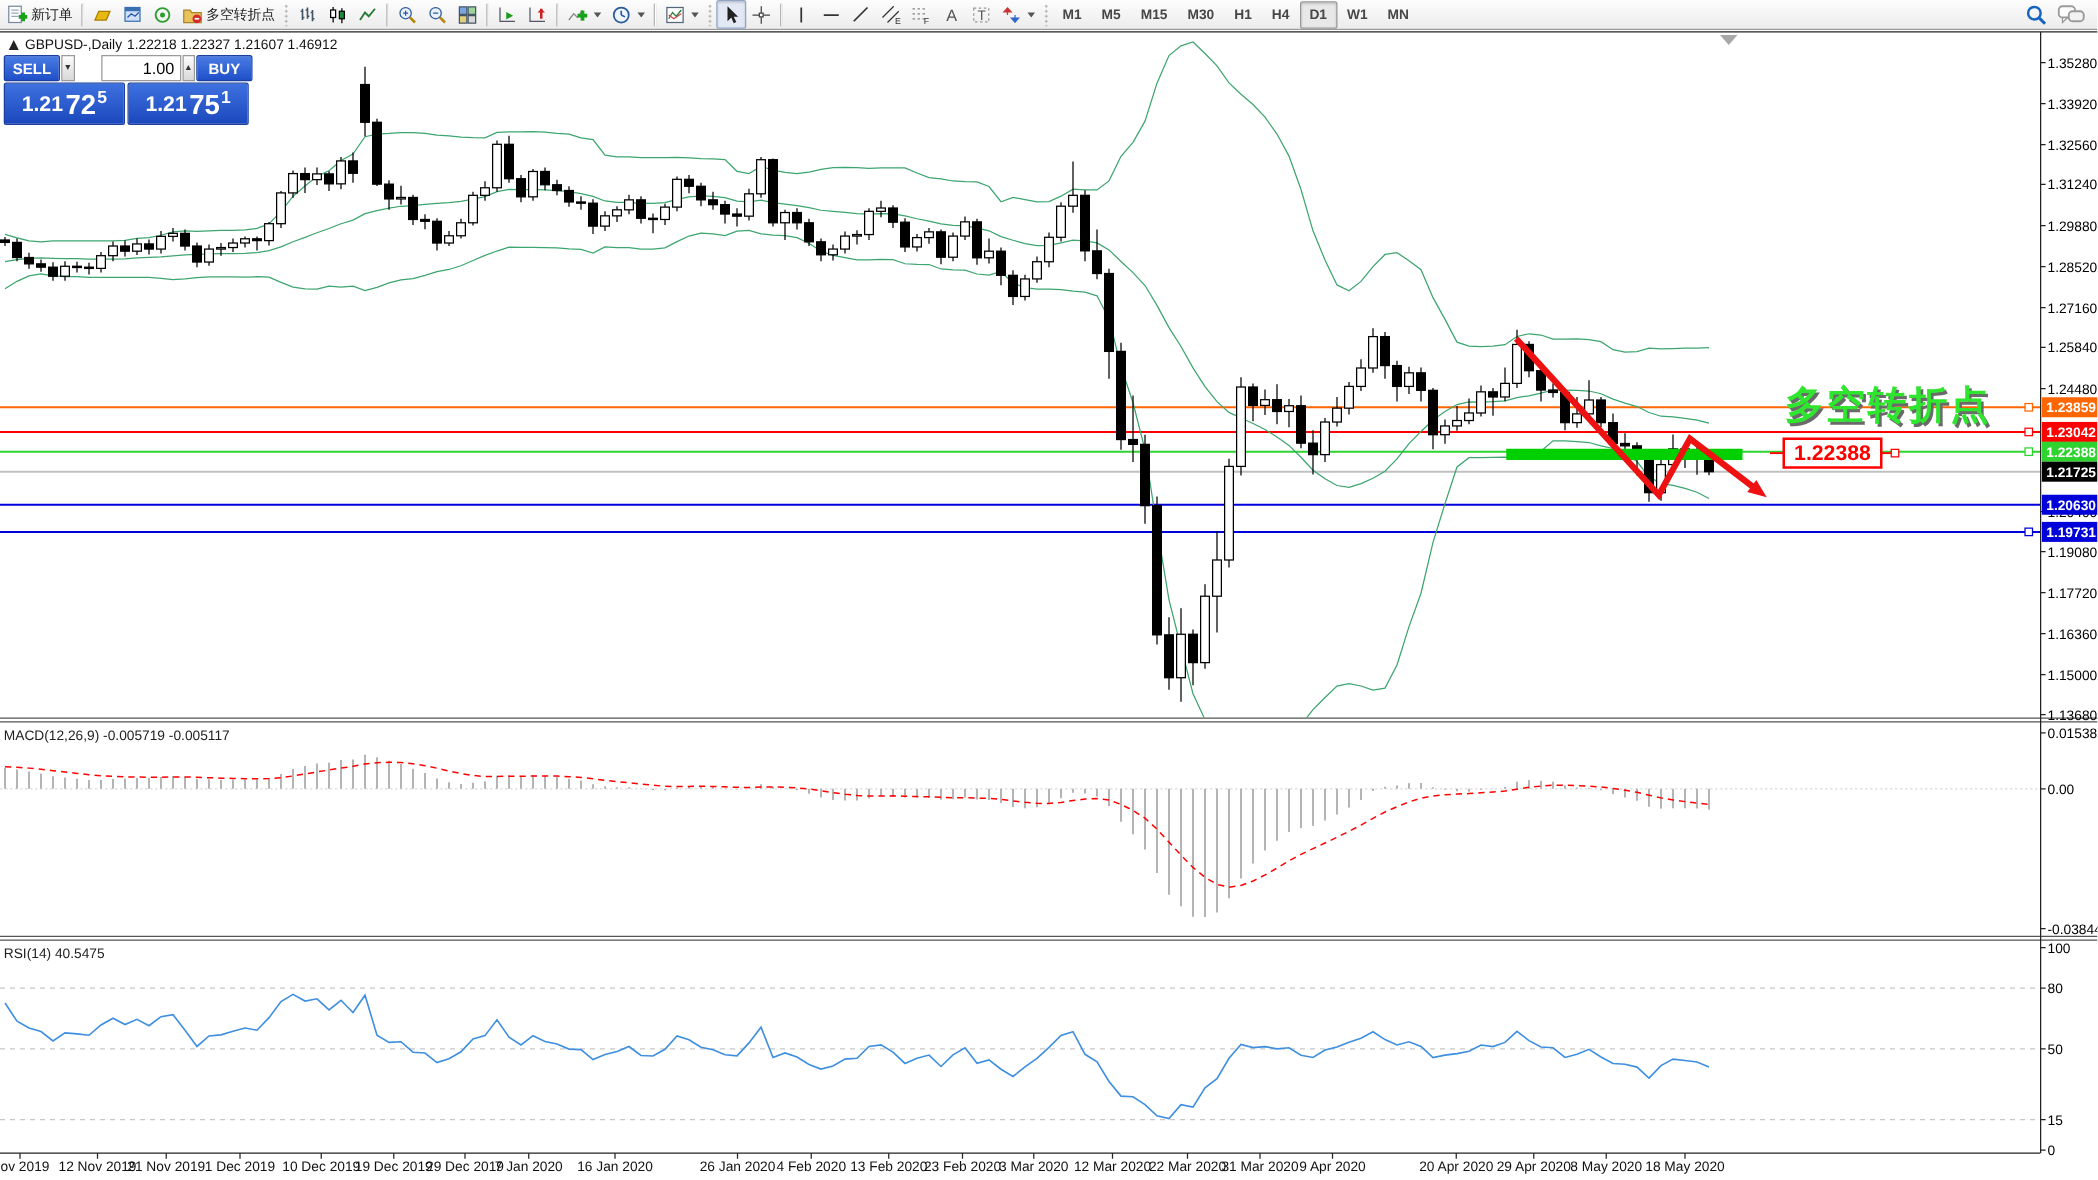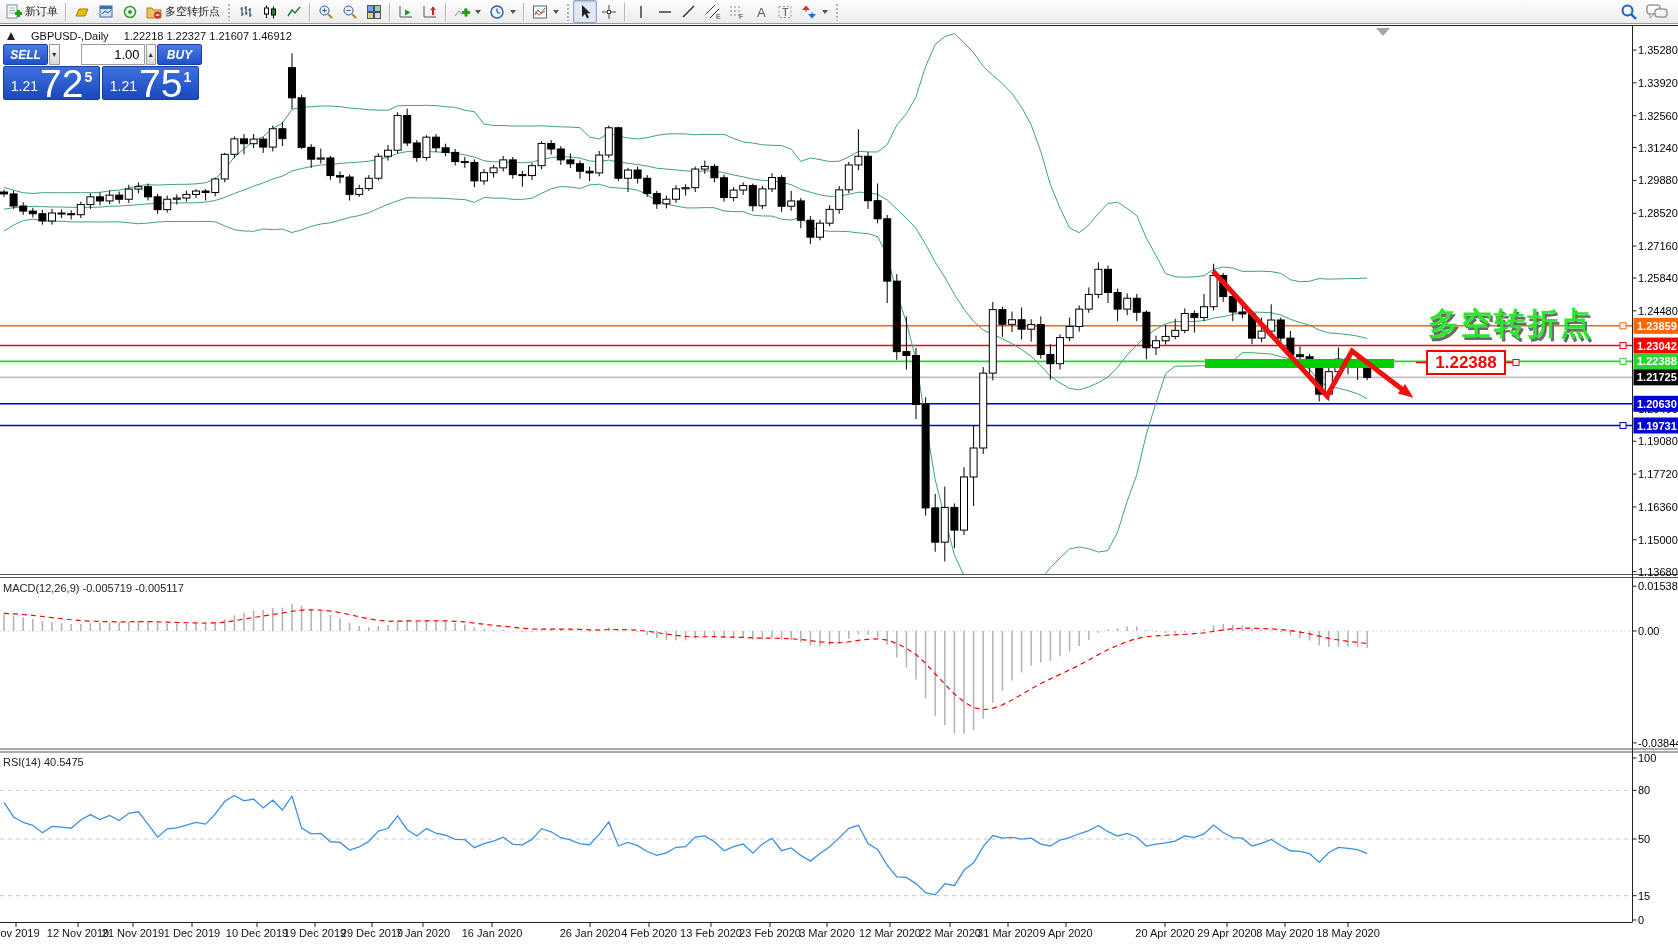--- a/index.html
+++ b/index.html
@@ -21,37 +21,37 @@
     background-image:radial-gradient(#b0b0b0 35%,transparent 36%);background-size:4px 4px;}
   .caret{width:0;height:0;border-left:3px solid transparent;border-right:3px solid transparent;
     border-top:4px solid #555;margin-left:2px;}
   .tfbtn{font-size:11px;font-weight:700;color:#474747;height:20px;display:flex;align-items:center;
     padding:0 7px;border:1px solid transparent;border-radius:2px;flex:0 0 auto;}
   .tfbtn.active{background:#e8e8e8;border-color:#979797;box-shadow:inset 0 1px 2px rgba(0,0,0,.2);}
   .toolbar-right{margin-left:auto;display:flex;align-items:center;gap:8px;padding-right:8px;}
 
   
   .symbol-header{position:absolute;left:6px;top:30px;z-index:20;font-size:11px;color:#111;
-    display:flex;align-items:center;gap:15px;}
+    display:flex;align-items:center;gap:4px;}
 
   
   .one-click{position:absolute;left:3px;top:44px;z-index:25;width:199px;}
   .oc-row1{display:flex;height:21px;gap:1px;}
   .ocbtn{width:56px;background:linear-gradient(#4a7ce4,#2050c8);color:#fff;font-size:12px;font-weight:700;
-    display:flex;align-items:center;justify-content:center;border:1px solid #1a3f9e;border-radius:2px;font-style:italic;}
+    display:flex;align-items:center;justify-content:center;border:1px solid #1a3f9e;border-radius:2px;}
   .spin{width:13px;background:linear-gradient(#fdfdfd,#d8d8d8);border:1px solid #9a9a9a;
     display:flex;align-items:center;justify-content:center;font-size:7px;color:#333;box-sizing:border-box;}
   .vol{width:54px;height:19px;border:1px solid #9a9a9a;font-size:13px;text-align:right;
     padding:0 4px;font-family:"Liberation Sans",sans-serif;margin-left:20px;}
   .oc-row2{display:flex;gap:2px;margin-top:1px;}
   .pricebox{width:97px;height:34px;background:linear-gradient(#3e71e0,#1b48bd);border:1px solid #1a3f9e;
     border-radius:2px;color:#fff;display:flex;align-items:flex-end;justify-content:center;
     padding-bottom:2px;box-sizing:border-box;}
-  .p-small{font-size:14px;font-weight:400;margin:0 2px 3px 0;}
-  .p-big{font-size:39px;font-weight:400;line-height:26px;}
+  .p-small{font-size:17px;font-weight:700;margin:0 2px 3px 0;}
+  .p-big{font-size:22px;font-weight:700;line-height:26px;}
   .p-sup{font-size:14px;font-weight:700;margin:0 0 12px 1px;}
 </style>
 </head>
 <body>
 
 <div id="stage">
 
   <svg id="cs" width="1678" height="944" style="position:absolute;left:0;top:0">
       <defs>
         <clipPath id="cpMain">
@@ -852,20 +852,31 @@
     <div class="tbtn">
       <svg width="16" height="16">
           <polygon points="5,1.5 9,6 1,6" fill="#cc3333"></polygon>
           <line x1="5" y1="5" x2="5" y2="8" stroke="#cc3333"></line>
           <polygon points="11,14.5 15,10 7,10" fill="#3366cc"></polygon>
           <line x1="11" y1="8" x2="11" y2="11" stroke="#3366cc"></line>
         </svg>
       <span class="caret"></span>
     </div>
     <div class="grip"></div>
+    <div id="tfGroup" style="display:flex;align-items:center">
+        <div class="tfbtn">M1</div>
+        <div class="tfbtn">M5</div>
+        <div class="tfbtn">M15</div>
+        <div class="tfbtn">M30</div>
+        <div class="tfbtn">H1</div>
+        <div class="tfbtn">H4</div>
+        <div class="tfbtn active">D1</div>
+        <div class="tfbtn">W1</div>
+        <div class="tfbtn">MN</div>
+      </div>
     <div class="toolbar-right">
       <svg width="18" height="18">
           <circle cx="7.5" cy="7.5" r="5" fill="none" stroke="#1565c0" stroke-width="2"></circle>
           <line x1="11.5" y1="11.5" x2="16" y2="16" stroke="#1565c0" stroke-width="2.4"></line>
         </svg>
       <svg width="22" height="18">
           <rect x="1" y="2" width="13" height="9" rx="3" fill="#fff" stroke="#9a9a9a" stroke-width="1.5"></rect>
           <path d="M4 11l0 4 4-4z" fill="#fff" stroke="#9a9a9a"></path>
           <rect x="9" y="6" width="12" height="8" rx="3" fill="#f2f2f2" stroke="#9a9a9a" stroke-width="1.5"></rect>
         </svg>

